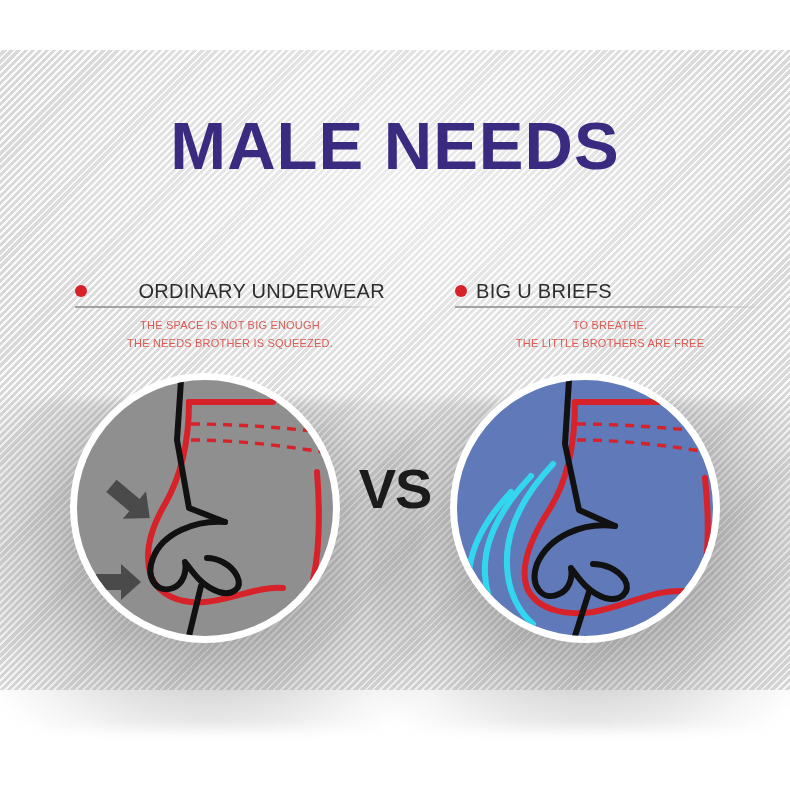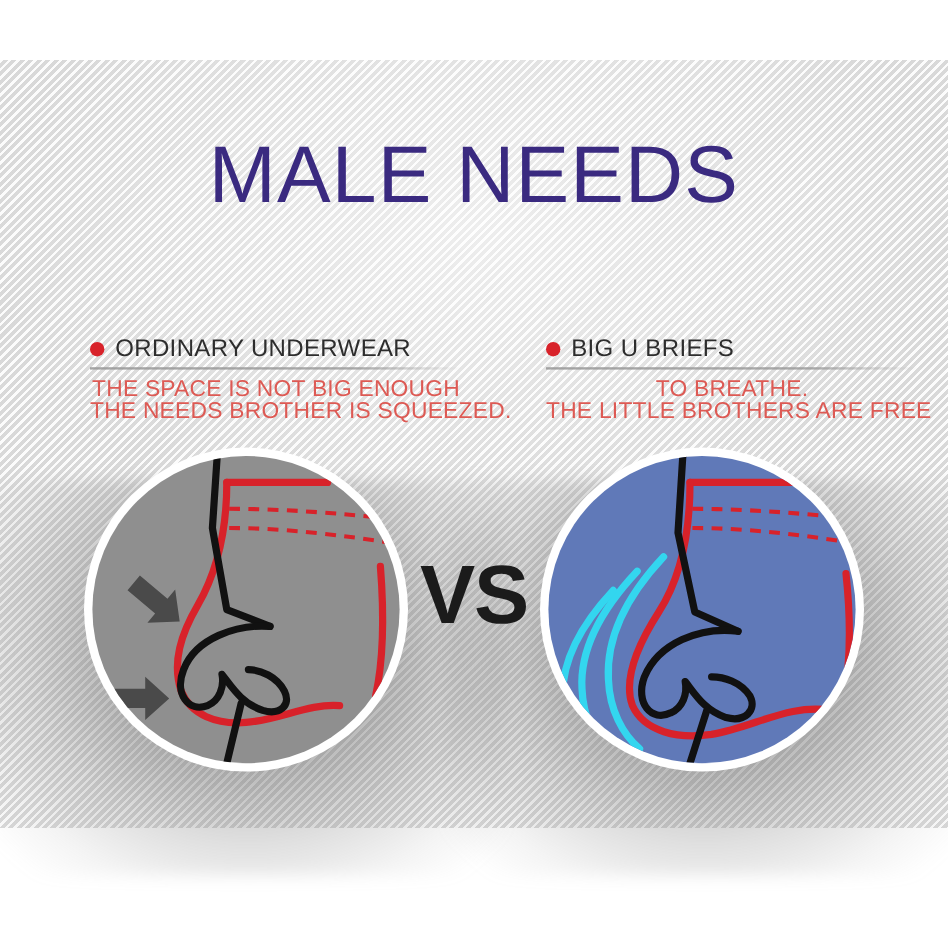--- a/index.html
+++ b/index.html
@@ -68,21 +68,21 @@
   #shadow-right { left: 372px; top: 400px; }
 
   
   #title {
     position: absolute;
     left: 0;
     top: 112px;
     width: 790px;
     text-align: center;
     font-size: 67px;
-    font-weight: normal;
+    font-weight: bold;
     letter-spacing: 1px;
     color: #3a2a80;
     line-height: 1;
     white-space: nowrap;
   }
 
   
   .col-head {
     position: absolute;
     width: 310px;
@@ -90,21 +90,21 @@
   }
   #col-head-left  { left: 75px; }
   #col-head-right { left: 455px; }
 
   .head-row {
     display: flex;
     align-items: center;
     gap: 9px;
     height: 24px;
   }
-  #col-head-left .head-row { justify-content: flex-start; }
+  #col-head-left .head-row { justify-content: space-between; }
 
   .bullet-dot {
     width: 12px;
     height: 12px;
     border-radius: 50%;
     background: #d8222a;
     flex: 0 0 auto;
   }
   .head-label {
     font-size: 20px;
@@ -117,35 +117,35 @@
     height: 2px;
     width: 100%;
     background: linear-gradient(to right,
         rgba(150,150,150,0.85) 0%,
         rgba(150,150,150,0.8) 72%,
         rgba(150,150,150,0) 100%);
   }
   .sub-lines {
     margin-top: 8px;
     text-align: center;
-    font-size: 19px;
+    font-size: 11px;
     line-height: 18px;
     color: #dd5a54;
     letter-spacing: 0.2px;
     white-space: nowrap;
   }
 
   
   #vs {
     position: absolute;
     left: 0;
     top: 461px;
     width: 790px;
     text-align: center;
-    font-size: 69px;
+    font-size: 56px;
     font-weight: bold;
     color: #1b1b1b;
     line-height: 1;
     letter-spacing: -1px;
   }
 
   
   .circle-wrap {
     position: absolute;
     width: 270px;

